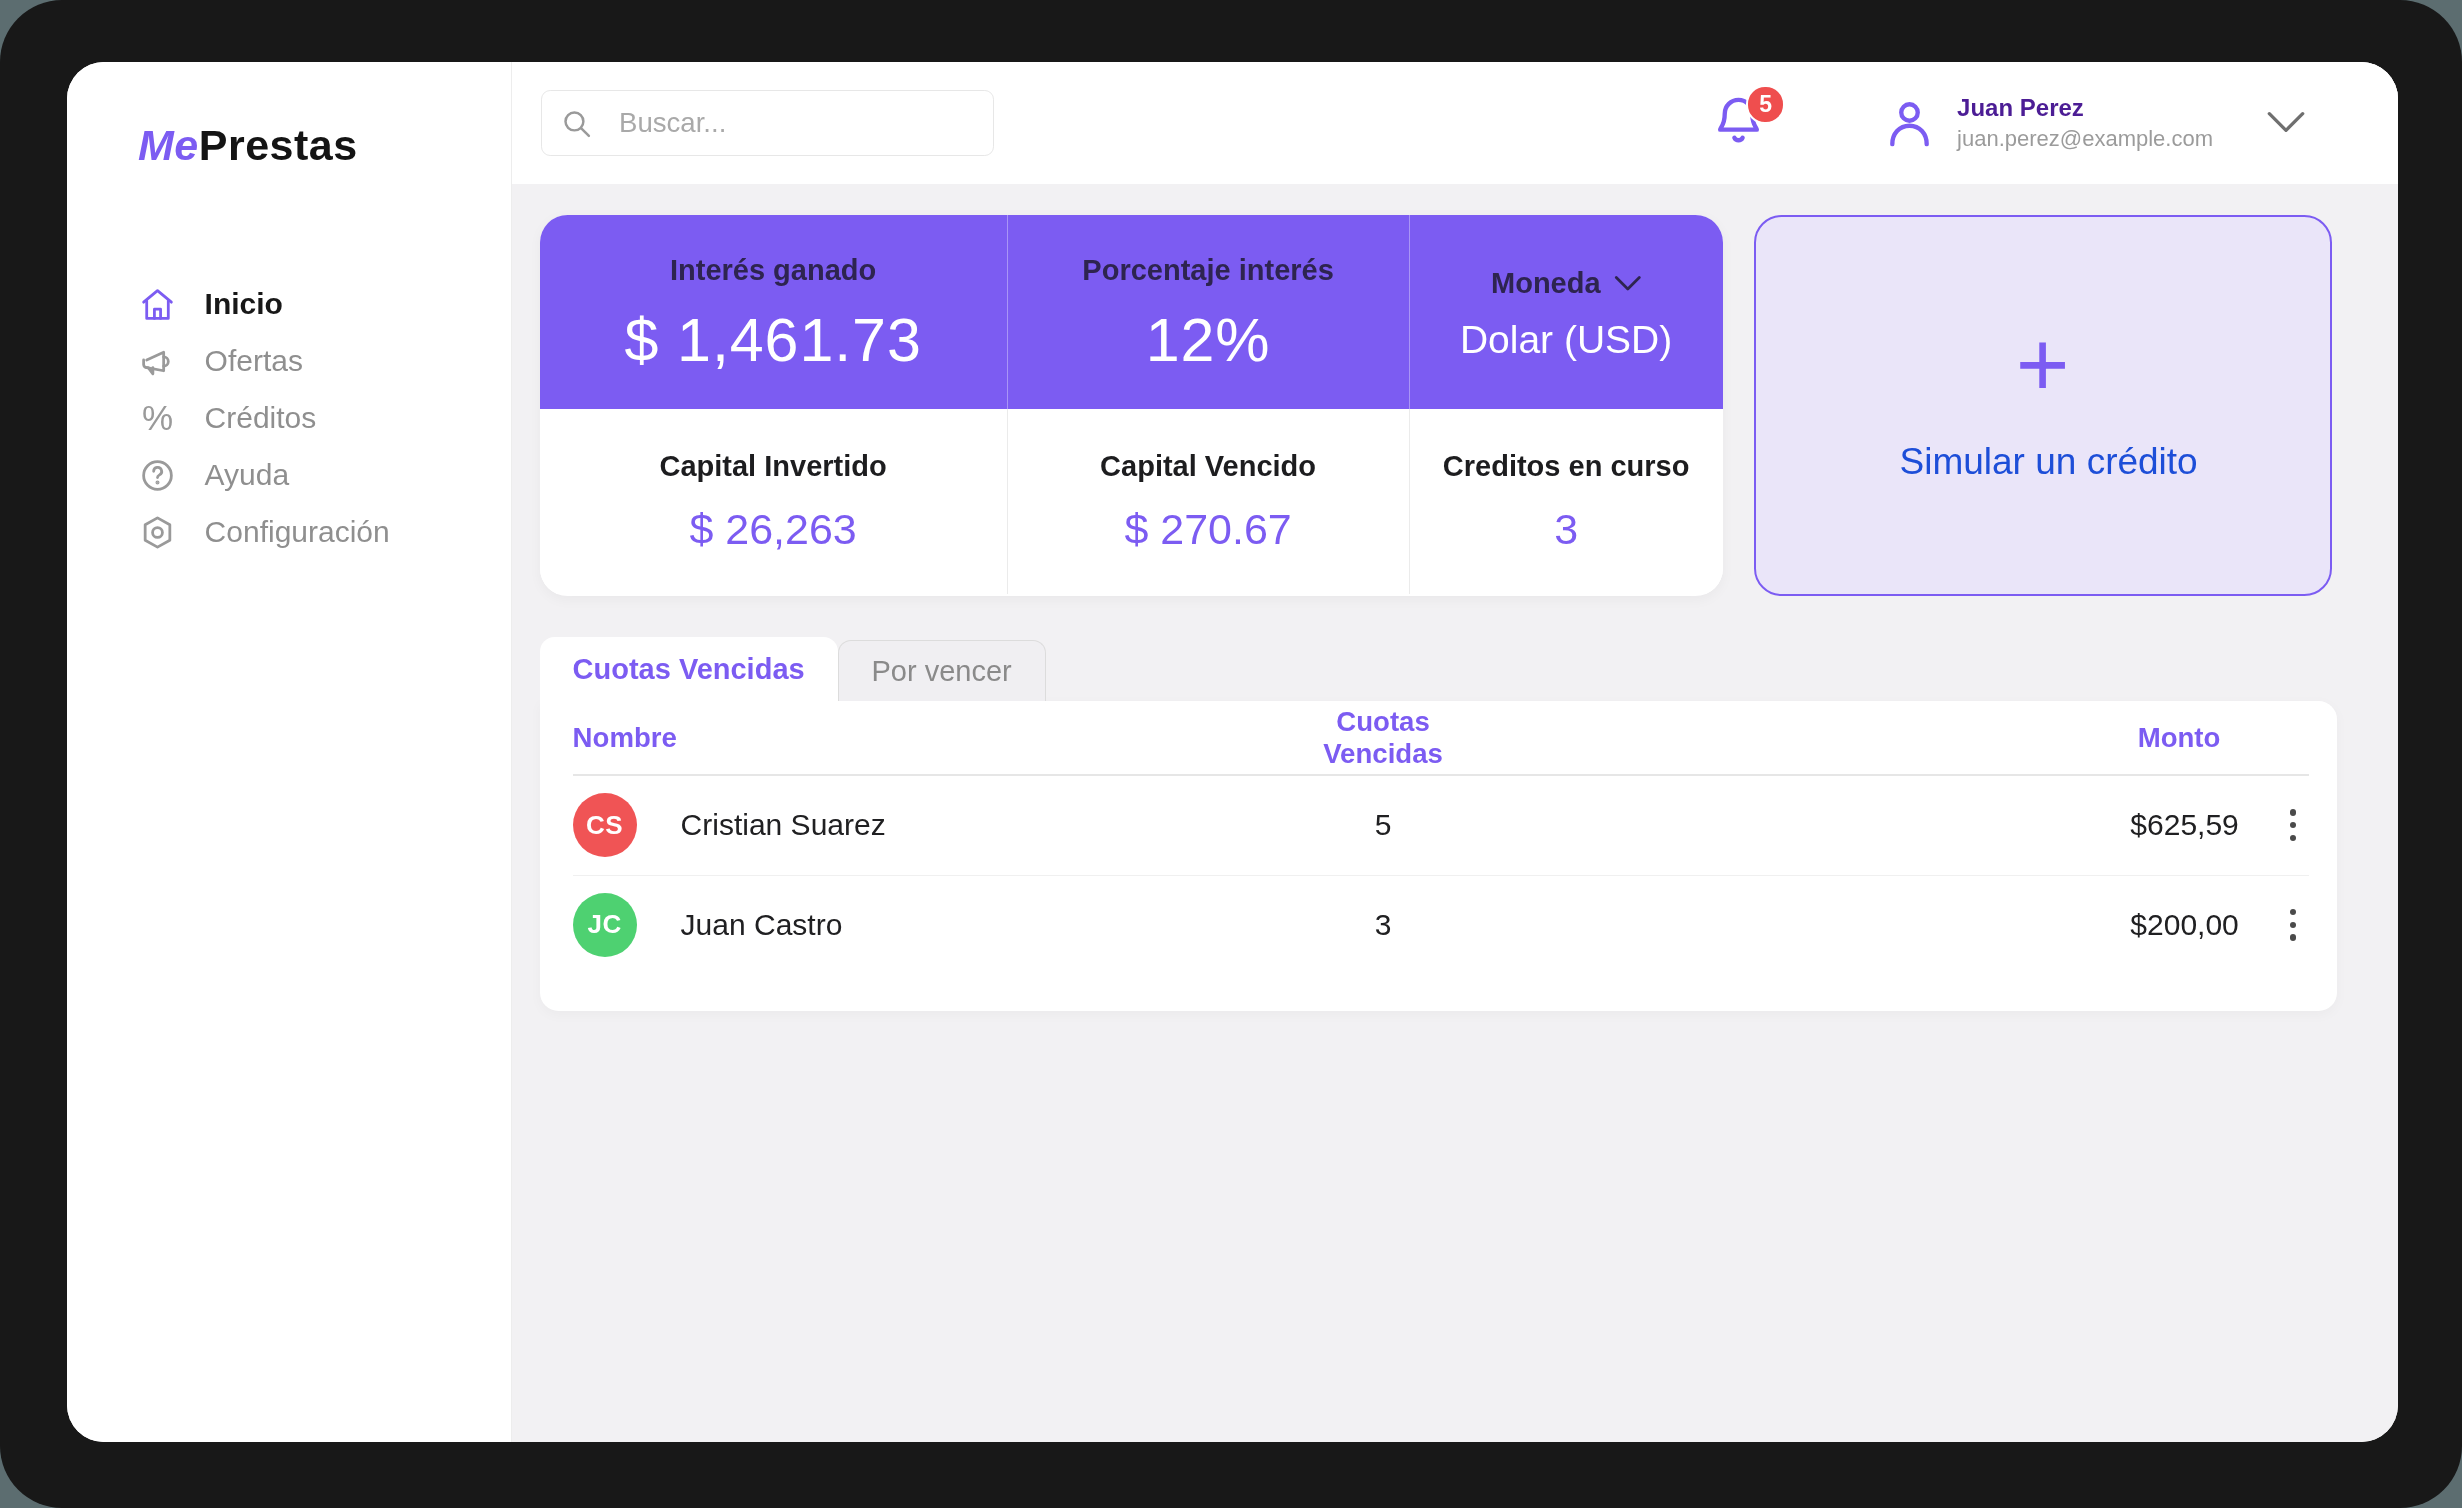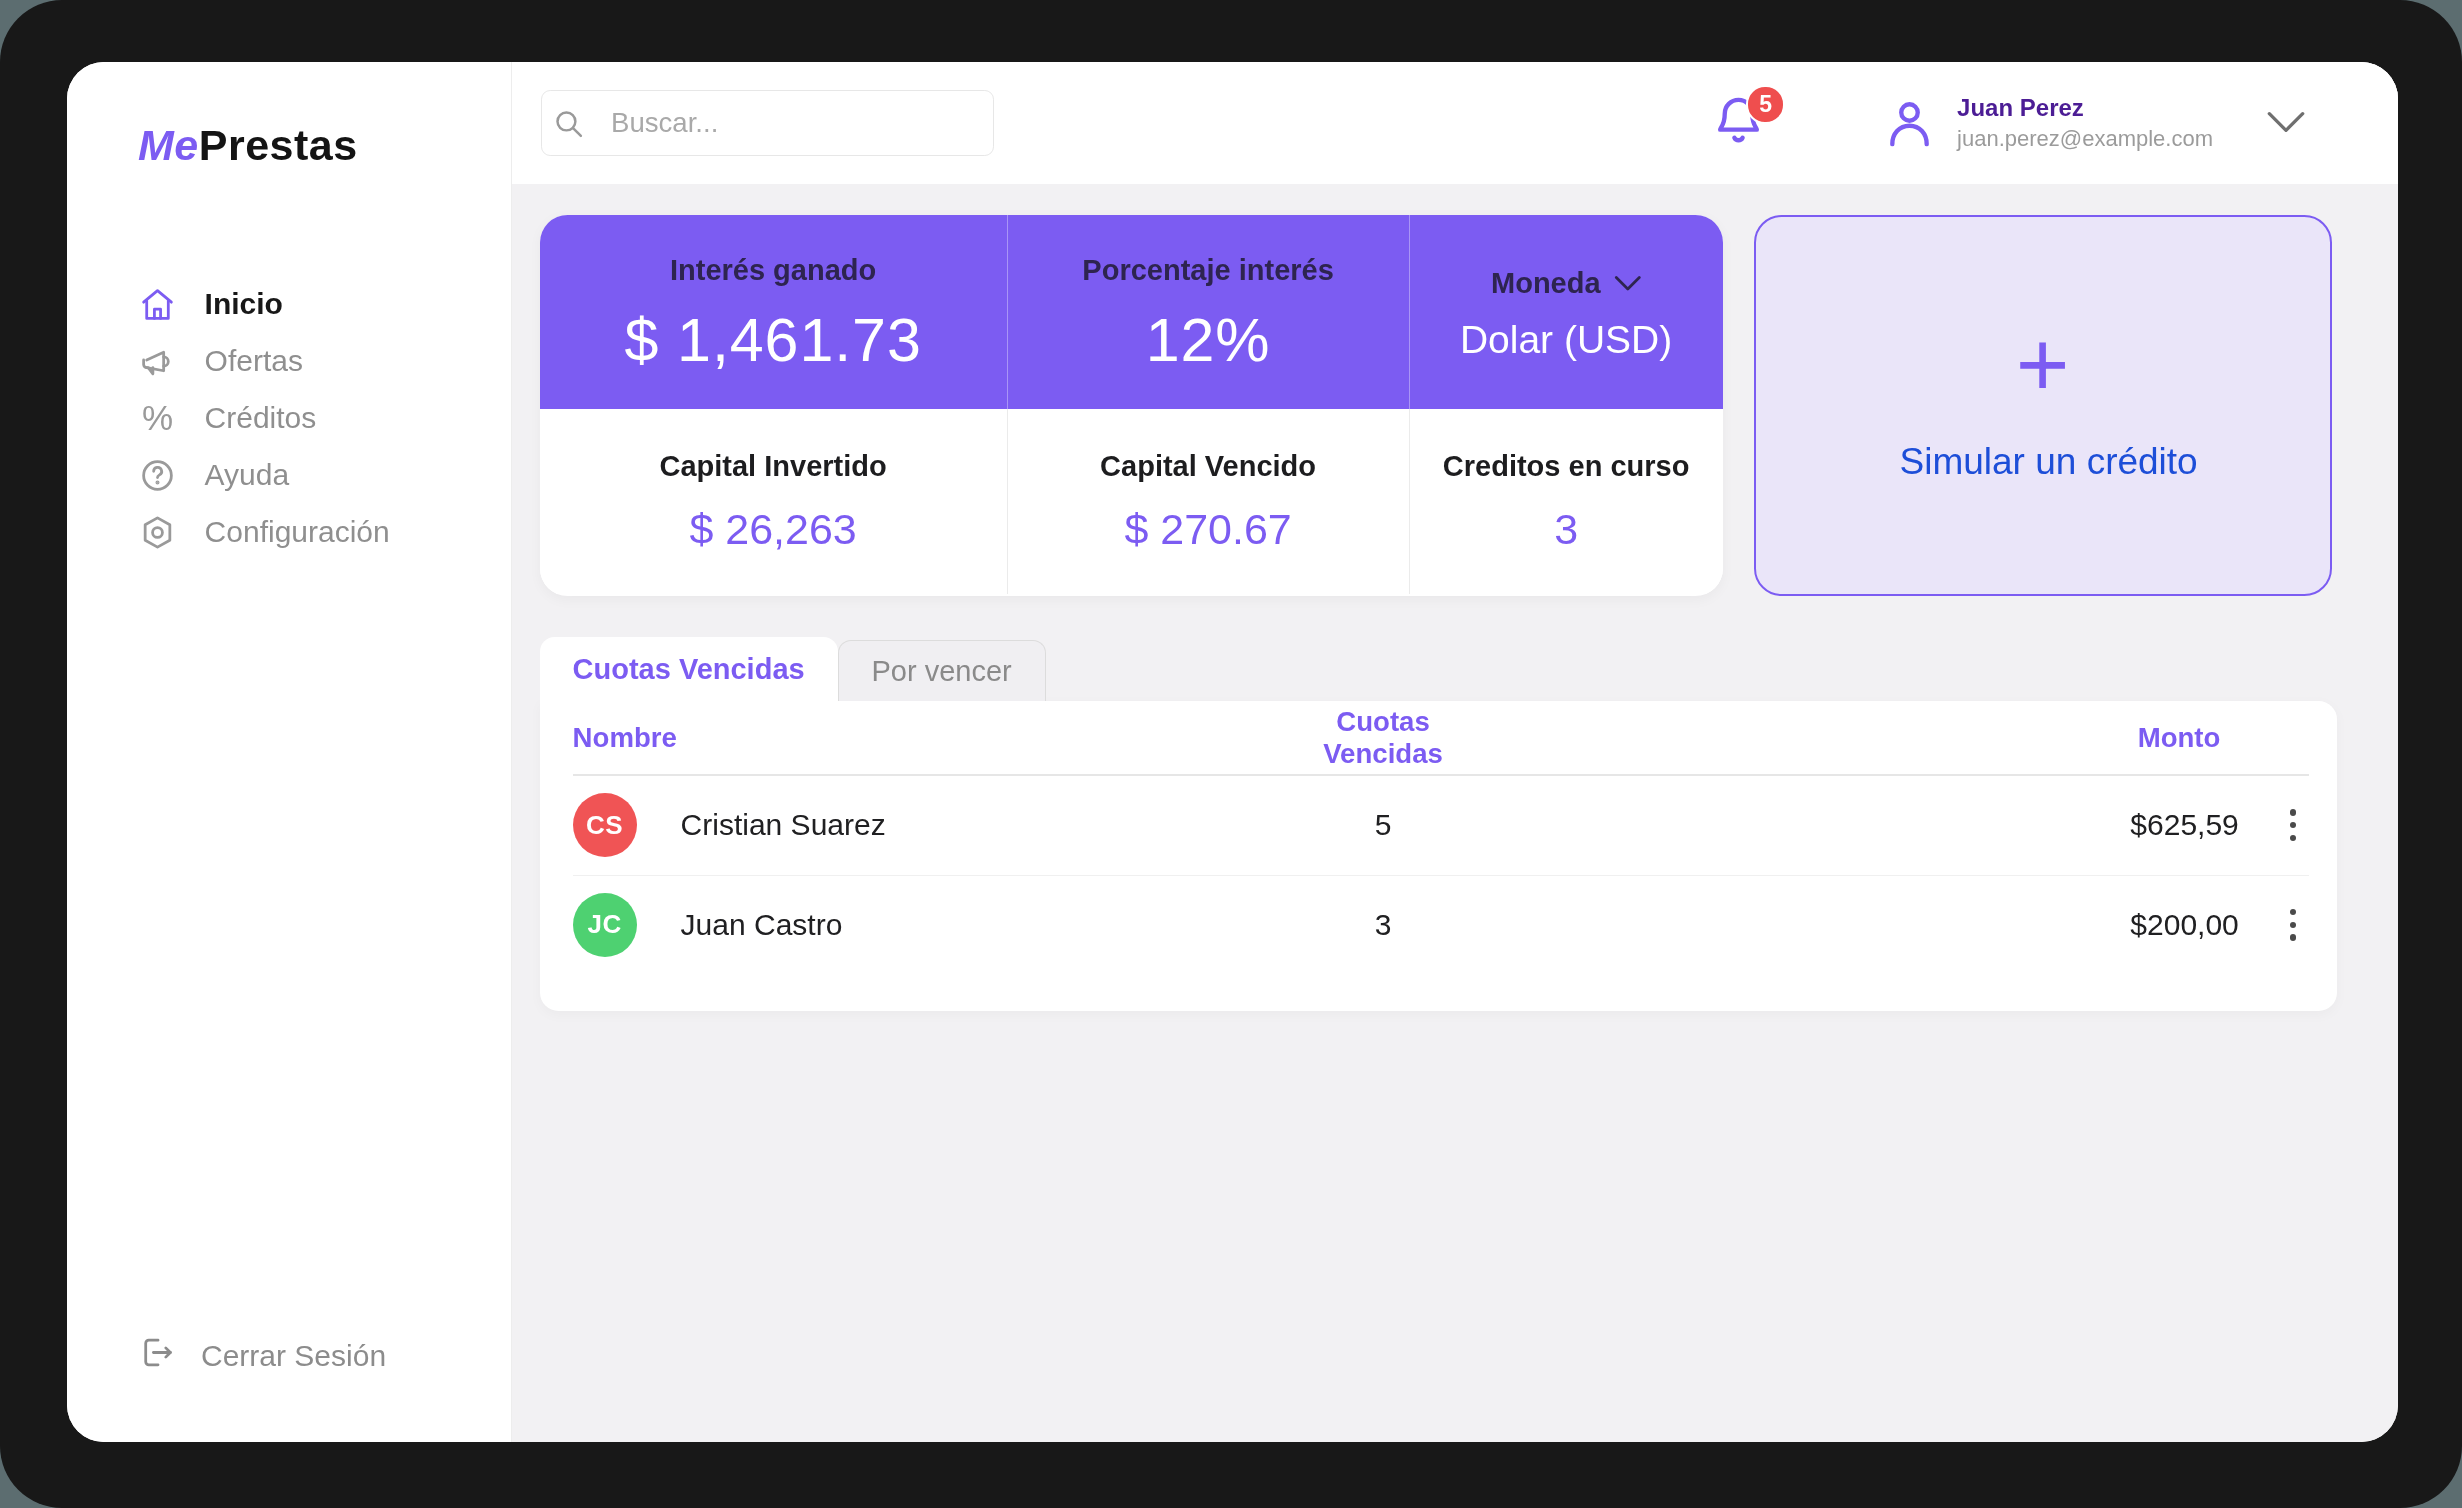--- a/index.html
+++ b/index.html
@@ -58,21 +58,21 @@
   .topbar {
     height:122px; flex:0 0 122px;
     background:#fff;
     display:flex; align-items:center;
     padding:0 92px 0 29px;
   }
   .search {
     width:453px; height:66px;
     border:1.8px solid #e7e7e7; border-radius:9.2px;
     display:flex; align-items:center; gap:26px;
-    padding:0 10px; background:#fff;
+    padding:0 18px; background:#fff;
   }
   .search svg { width:33px; height:33px; color:#9a9a9a; flex:0 0 auto; }
   .search input {
     border:none; outline:none; width:100%;
     font-size:27.6px; color:#444;
     font-family:"Liberation Sans","DejaVu Sans",sans-serif;
     background:transparent;
   }
   .search input::placeholder { color:#a9a9a9; }
   .topbar-right { margin-left:auto; display:flex; align-items:center; }
@@ -247,30 +247,20 @@
           <span class="nav-icon">
             <svg viewBox="0 0 24 24" fill="none" stroke="currentColor" stroke-width="1.8" stroke-linecap="round" stroke-linejoin="round">
                 <path d="M12 2.5 20 7v10l-8 4.5L4 17V7z"></path>
                 <circle cx="12" cy="12" r="3.2"></circle>
               </svg>
           </span>
           <span class="nav-label">Configuración</span>
         </div>
       </nav>
 
-      <div class="logout">
-        <span>
-          <svg viewBox="0 0 24 24" fill="none" stroke="currentColor" stroke-width="1.8" stroke-linecap="round" stroke-linejoin="round">
-              <path d="M13 4H7a2 2 0 0 0-2 2v12a2 2 0 0 0 2 2h6"></path>
-              <path d="M10 12h11"></path>
-              <path d="M18 9l3 3-3 3"></path>
-            </svg>
-        </span>
-        <span>Cerrar Sesión</span>
-      </div>
     </aside>
 
     <div class="main">
 
       <header class="topbar">
         <div class="search">
           <svg viewBox="0 0 24 24" fill="none" stroke="currentColor" stroke-width="1.8" stroke-linecap="round">
               <circle cx="10.5" cy="10.5" r="6.5"></circle>
               <path d="M15.5 15.5 21 21"></path>
             </svg>

